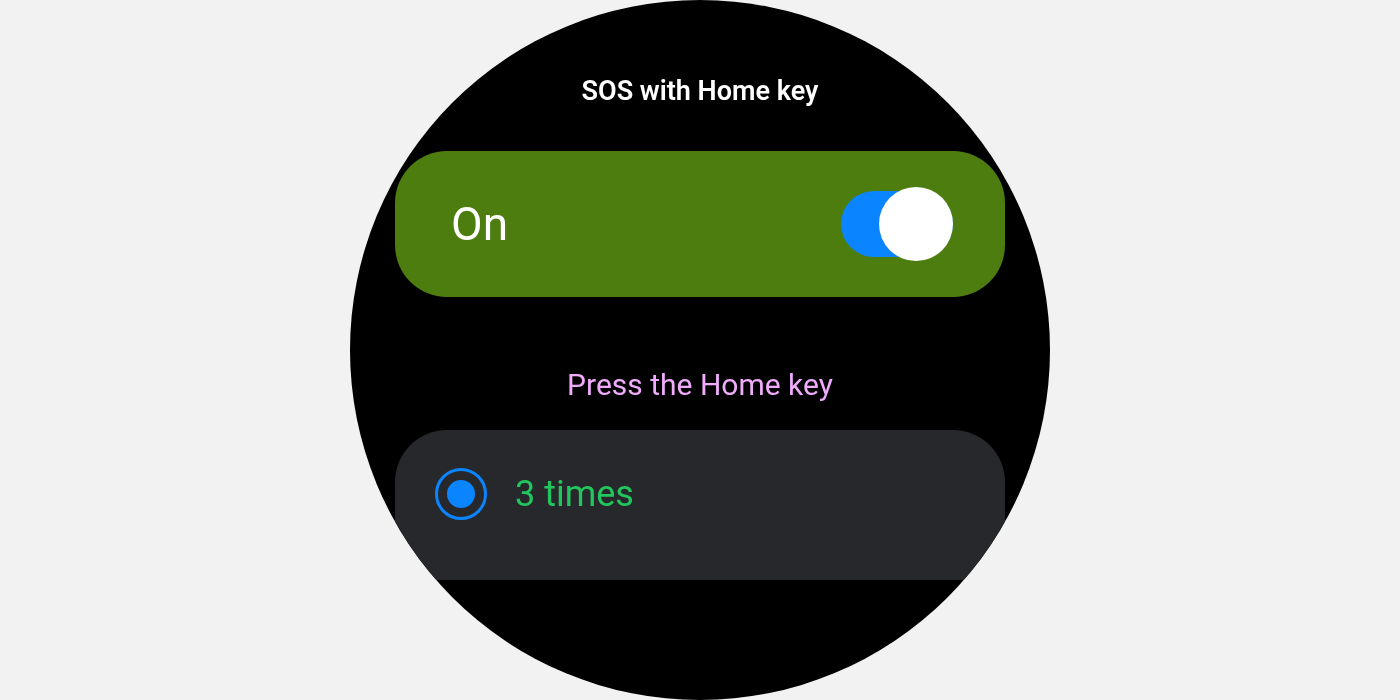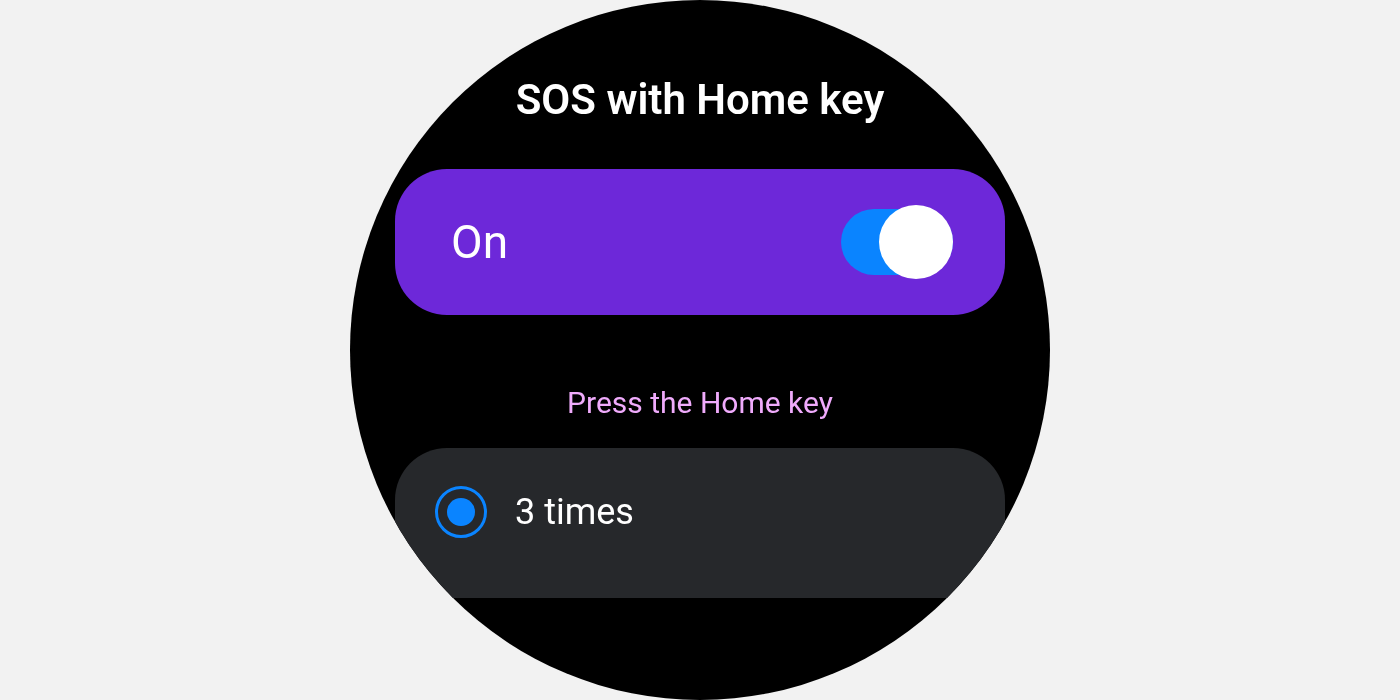--- a/index.html
+++ b/index.html
@@ -30,30 +30,30 @@
       top: 0;
       left: 0;
       right: 0;
       padding-top: 75px;
       display: flex;
       flex-direction: column;
       align-items: center;
     }
     .title {
       color: #ffffff;
-      font-size: 42px;
+      font-size: 27px;
       font-weight: 600;
       text-align: center;
       line-height: 1.2;
       max-width: 440px;
       margin-bottom: 44px;
     }
     .toggle-card {
       width: 610px;
-      background: #6d28d9;
+      background: #4d7c0f;
       border-radius: 52px;
       padding: 40px 52px 40px 56px;
       display: flex;
       align-items: center;
       justify-content: space-between;
     }
     .toggle-label {
       color: #ffffff;
       font-size: 46px;
       font-weight: 400;
@@ -101,21 +101,21 @@
       justify-content: center;
       flex-shrink: 0;
     }
     .radio-inner {
       width: 28px;
       height: 28px;
       background: #0a84ff;
       border-radius: 50%;
     }
     .option-label {
-      color: #ffffff;
+      color: #22c55e;
       font-size: 36px;
       font-weight: 400;
     }
   </style>
 </head>
 <body>
 
 <div class="watch-face">
   <div class="content">
 

